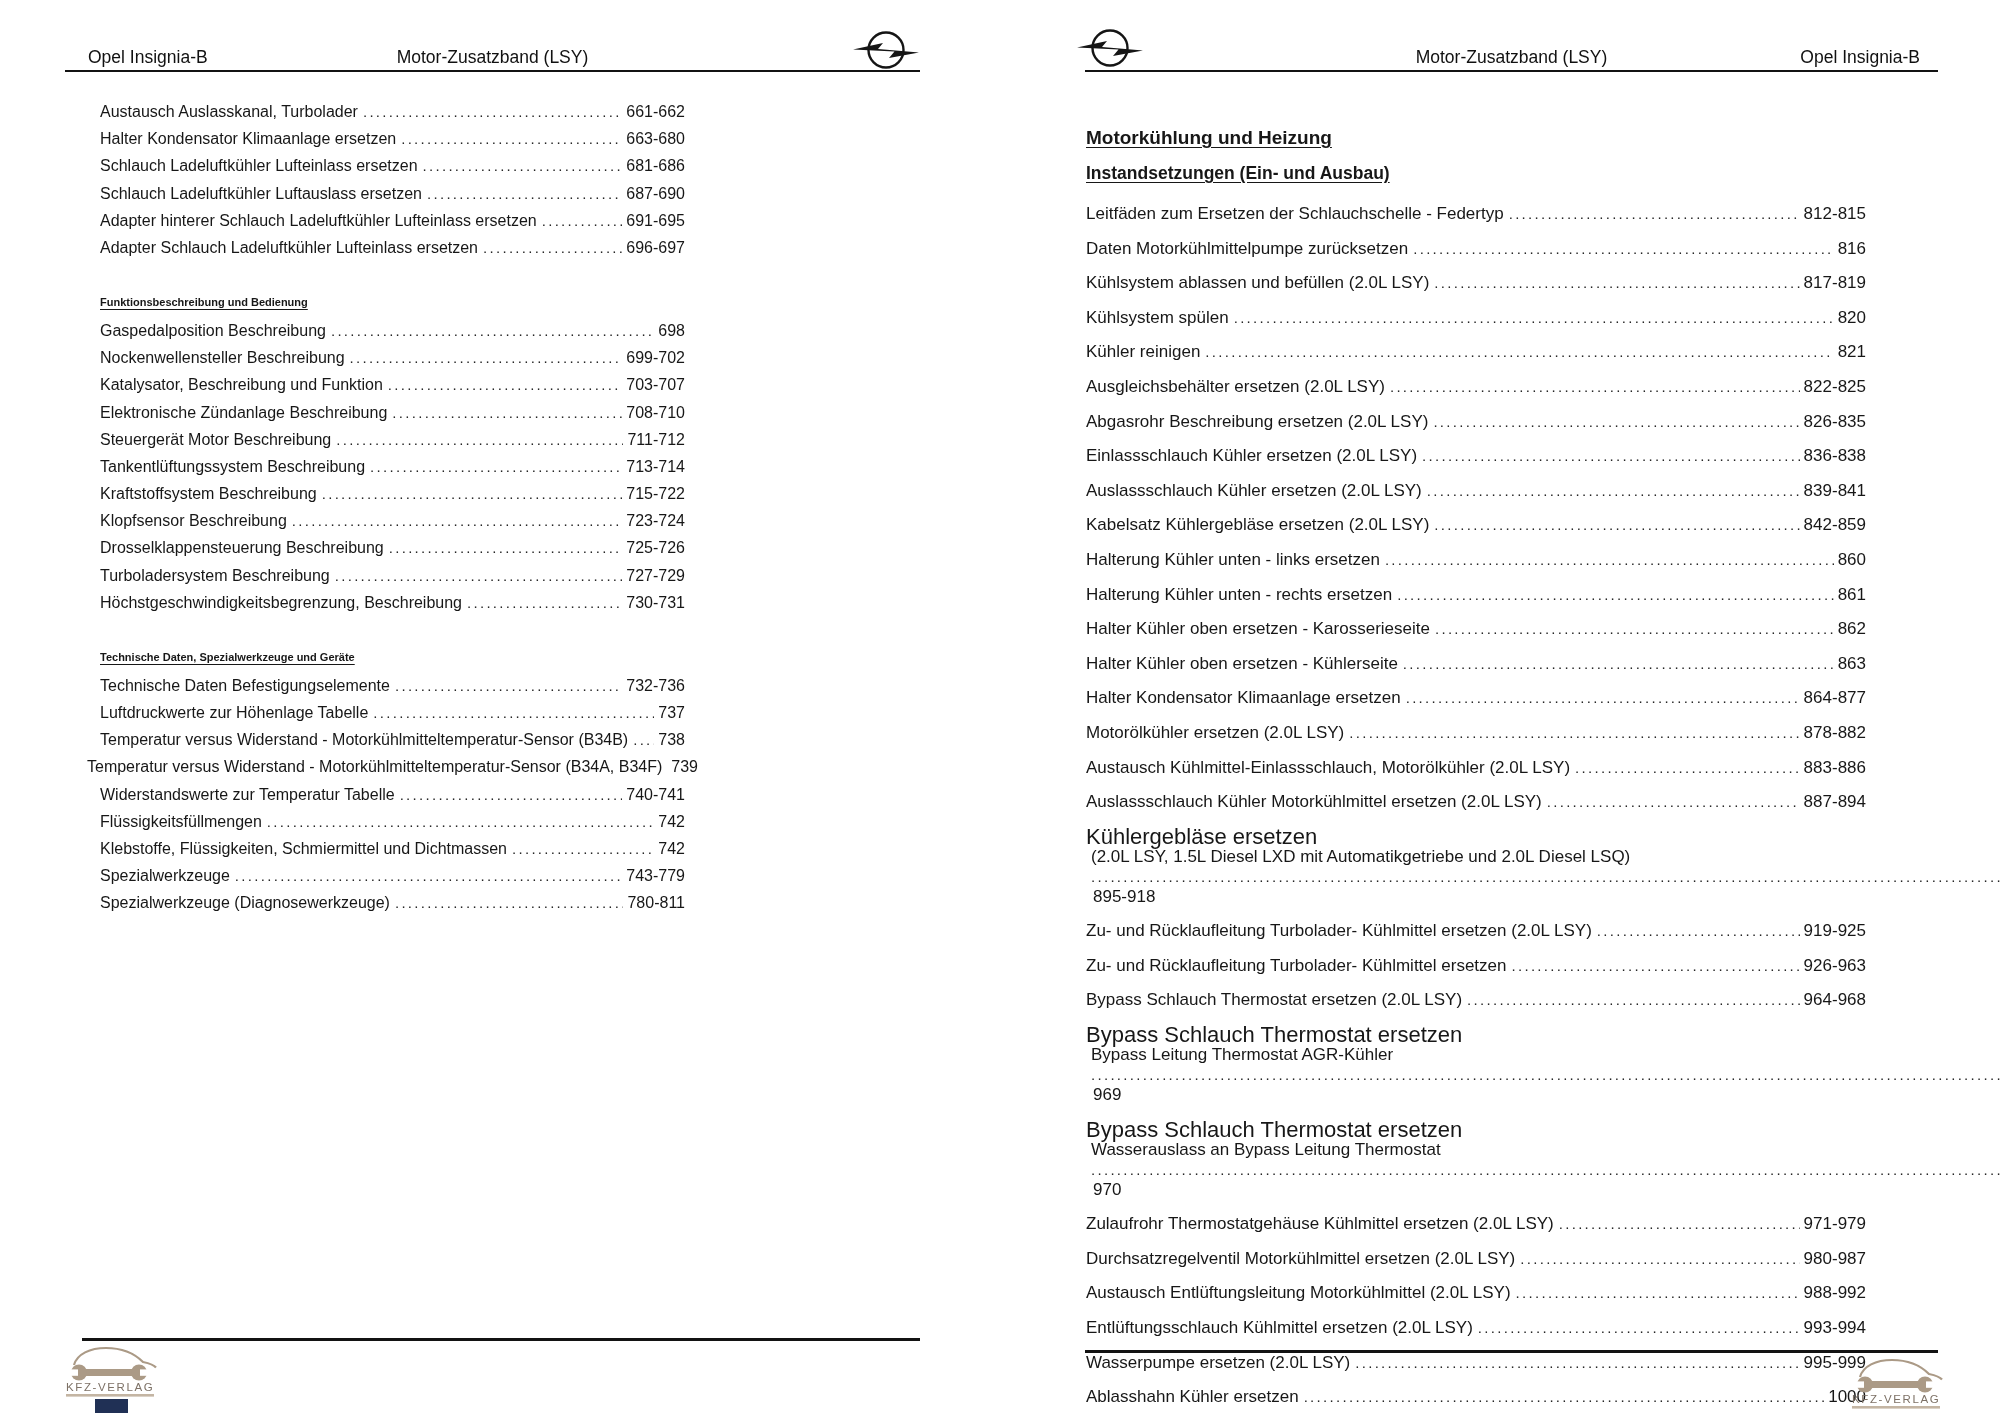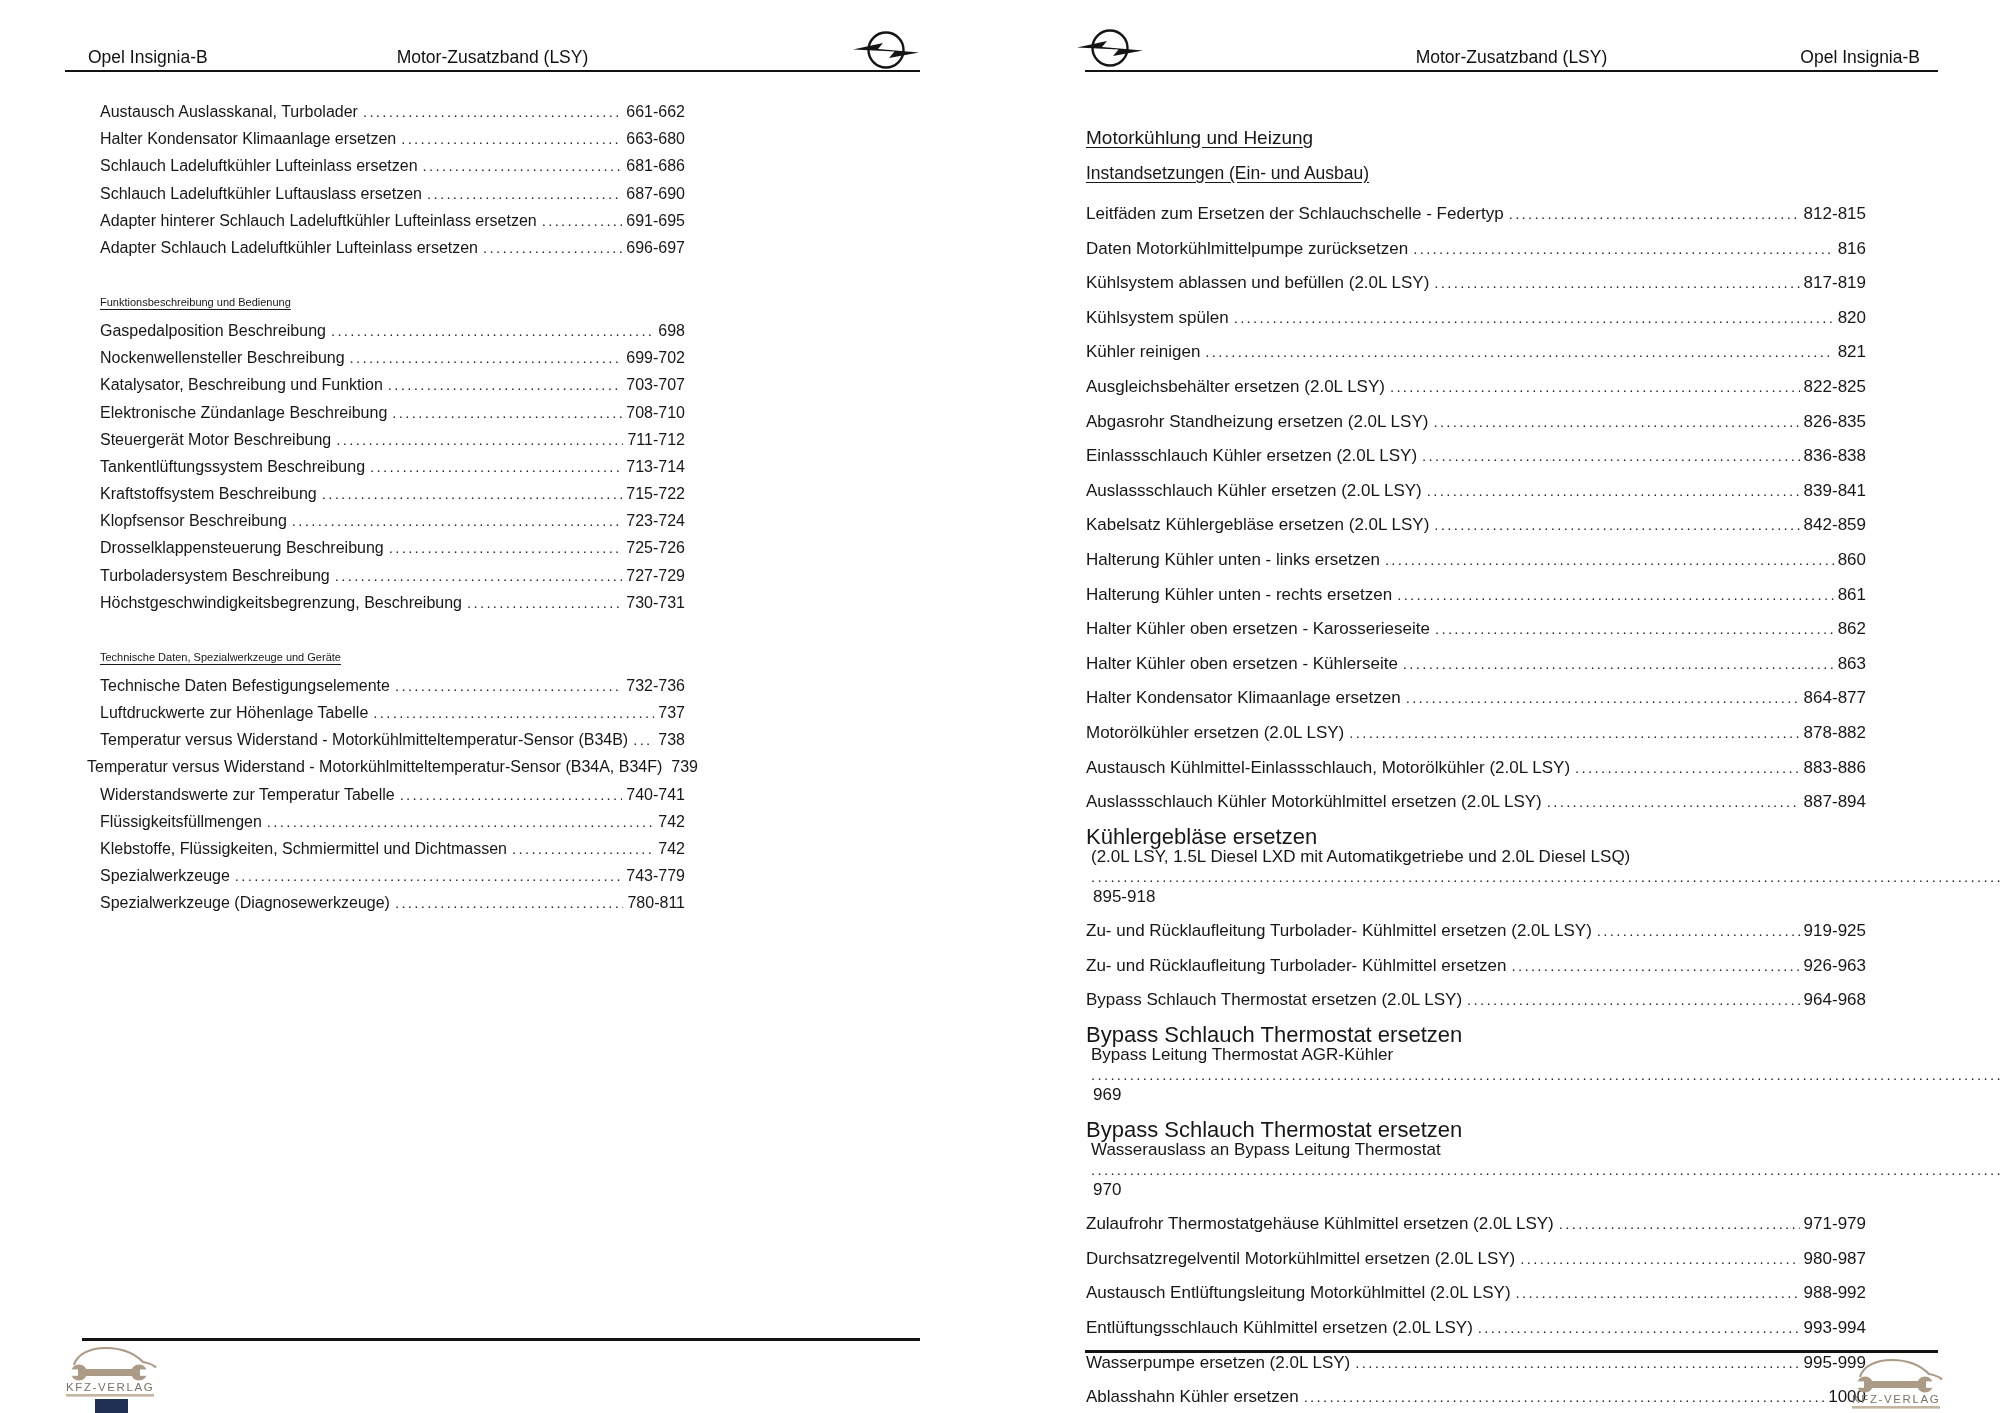--- a/index.html
+++ b/index.html
@@ -39,21 +39,21 @@
   #toc-right .l1 { font-size:22px; }
 
   .lbl { flex:0 0 auto; }
   .pg  { flex:0 0 auto; padding-left:2px; }
   .dots { flex:1 1 auto; min-width:0; overflow:hidden; margin:0 2px 0 5px; }
   .dots::after {
     content:"........................................................................................................................................................................................................";
     font-size:15px; letter-spacing:2.3px; color:#262626; white-space:nowrap;
   }
 
-  .sec-heading, .sec-subheading { font-weight:normal; text-decoration:underline; text-underline-offset:3px; }
+  .sec-heading, .sec-subheading { font-weight:bold; text-decoration:underline; text-underline-offset:3px; }
   #toc-left  .sec-heading    { font-size:11px;   margin:34px 0 9px;  line-height:20px; }
   #toc-right .sec-heading    { font-size:19px;   margin:0 0 12px;    line-height:24px; }
   #toc-right .sec-subheading { font-size:17.5px; margin:0 0 20px;    line-height:22px; }
 
   
   .kfz { position:absolute; }
   .kfz text { font-family:"Liberation Sans", sans-serif; font-size:11.5px; letter-spacing:1.6px; fill:#7d7166; }
   .artifact { position:absolute; background:#203055; }
 </style>
 </head>
@@ -242,21 +242,21 @@
         <span class="lbl">Kühler reinigen</span>
         <span class="dots"></span>
         <span class="pg">821</span>
       </div>
       <div class="toc-row">
         <span class="lbl">Ausgleichsbehälter ersetzen (2.0L LSY)</span>
         <span class="dots"></span>
         <span class="pg">822-825</span>
       </div>
       <div class="toc-row">
-        <span class="lbl">Abgasrohr Standheizung ersetzen (2.0L LSY)</span>
+        <span class="lbl">Abgasrohr Beschreibung ersetzen (2.0L LSY)</span>
         <span class="dots"></span>
         <span class="pg">826-835</span>
       </div>
       <div class="toc-row">
         <span class="lbl">Einlassschlauch Kühler ersetzen (2.0L LSY)</span>
         <span class="dots"></span>
         <span class="pg">836-838</span>
       </div>
       <div class="toc-row">
         <span class="lbl">Auslassschlauch Kühler ersetzen (2.0L LSY)</span>

